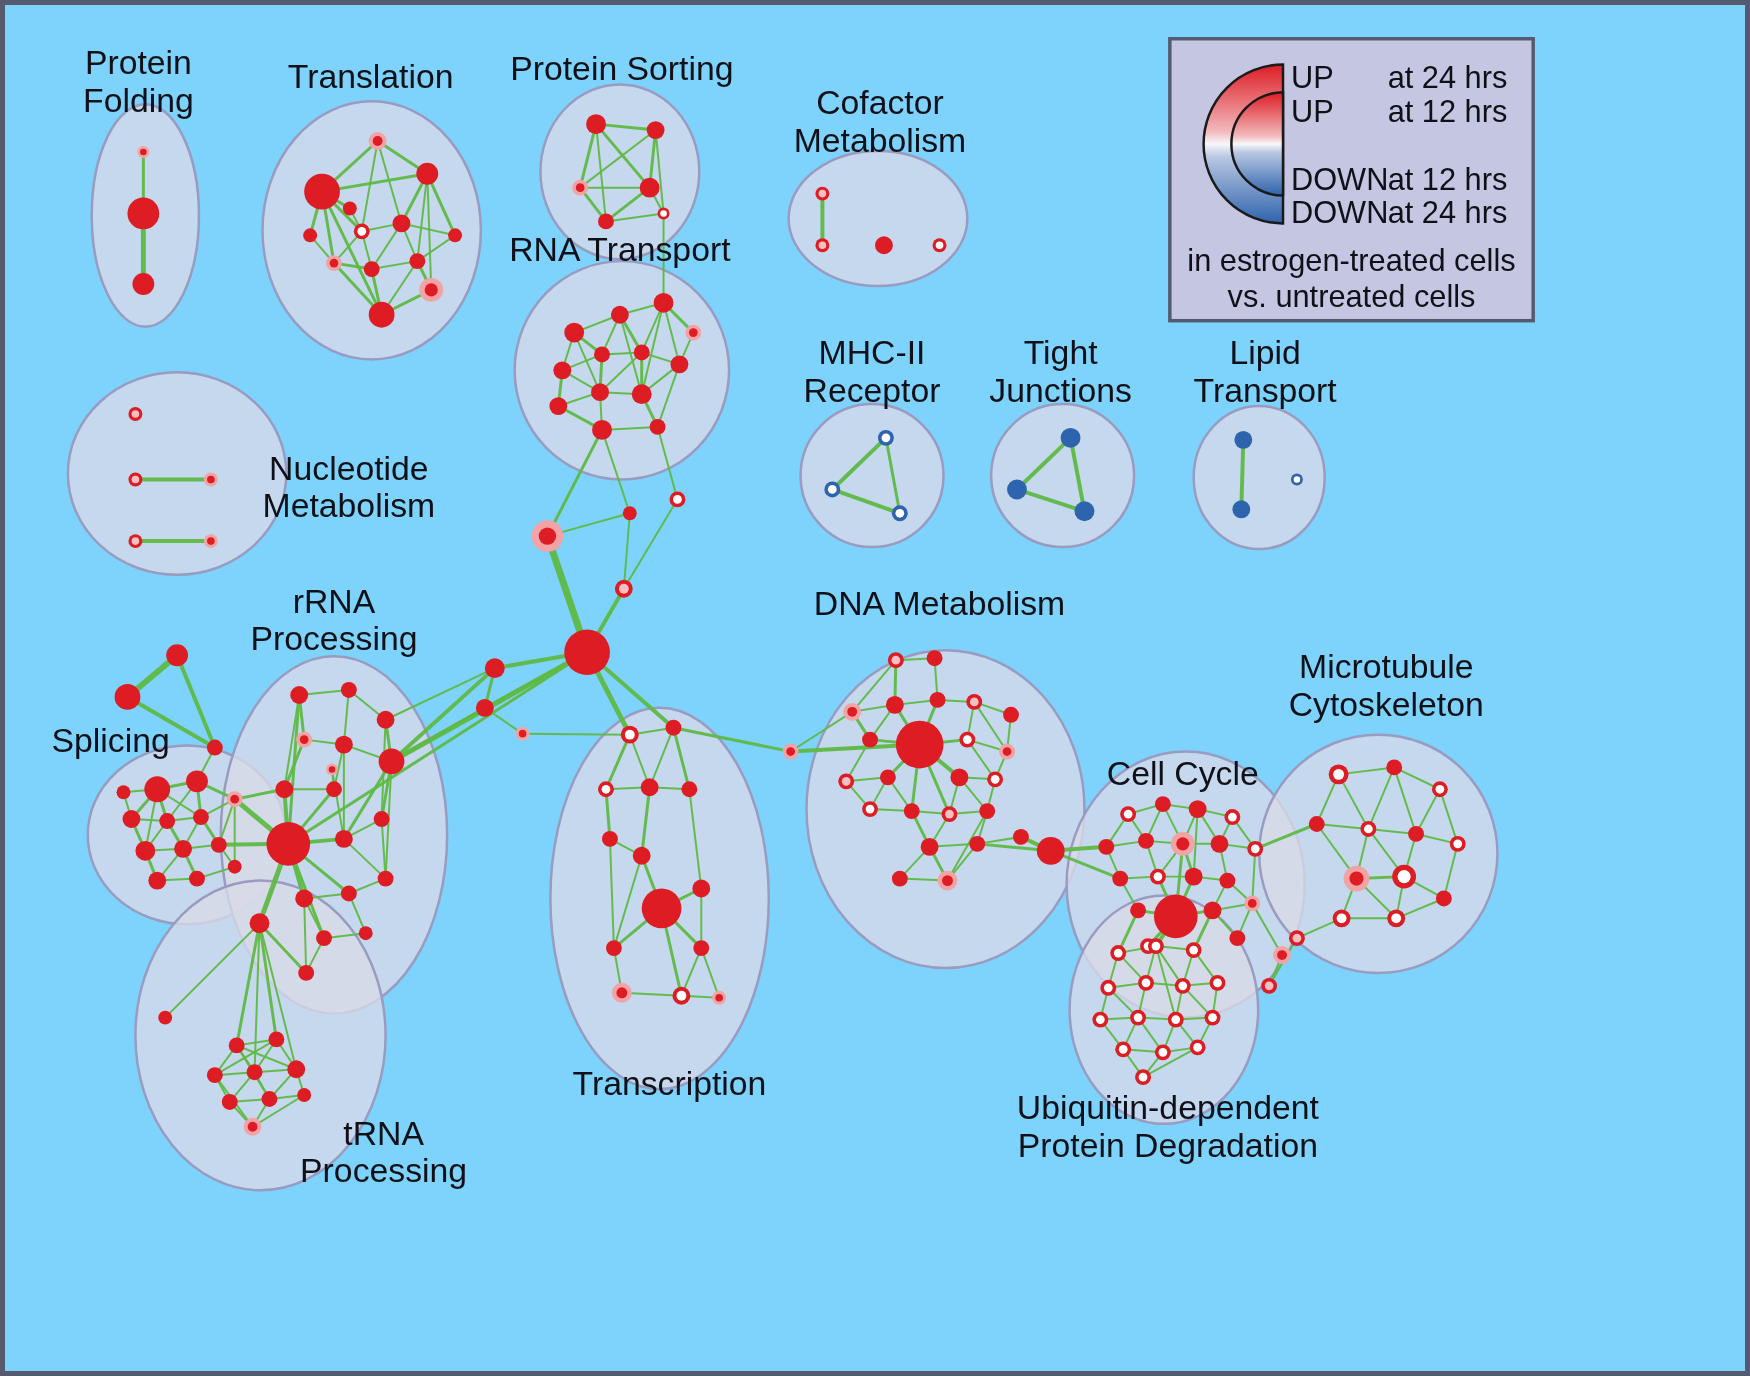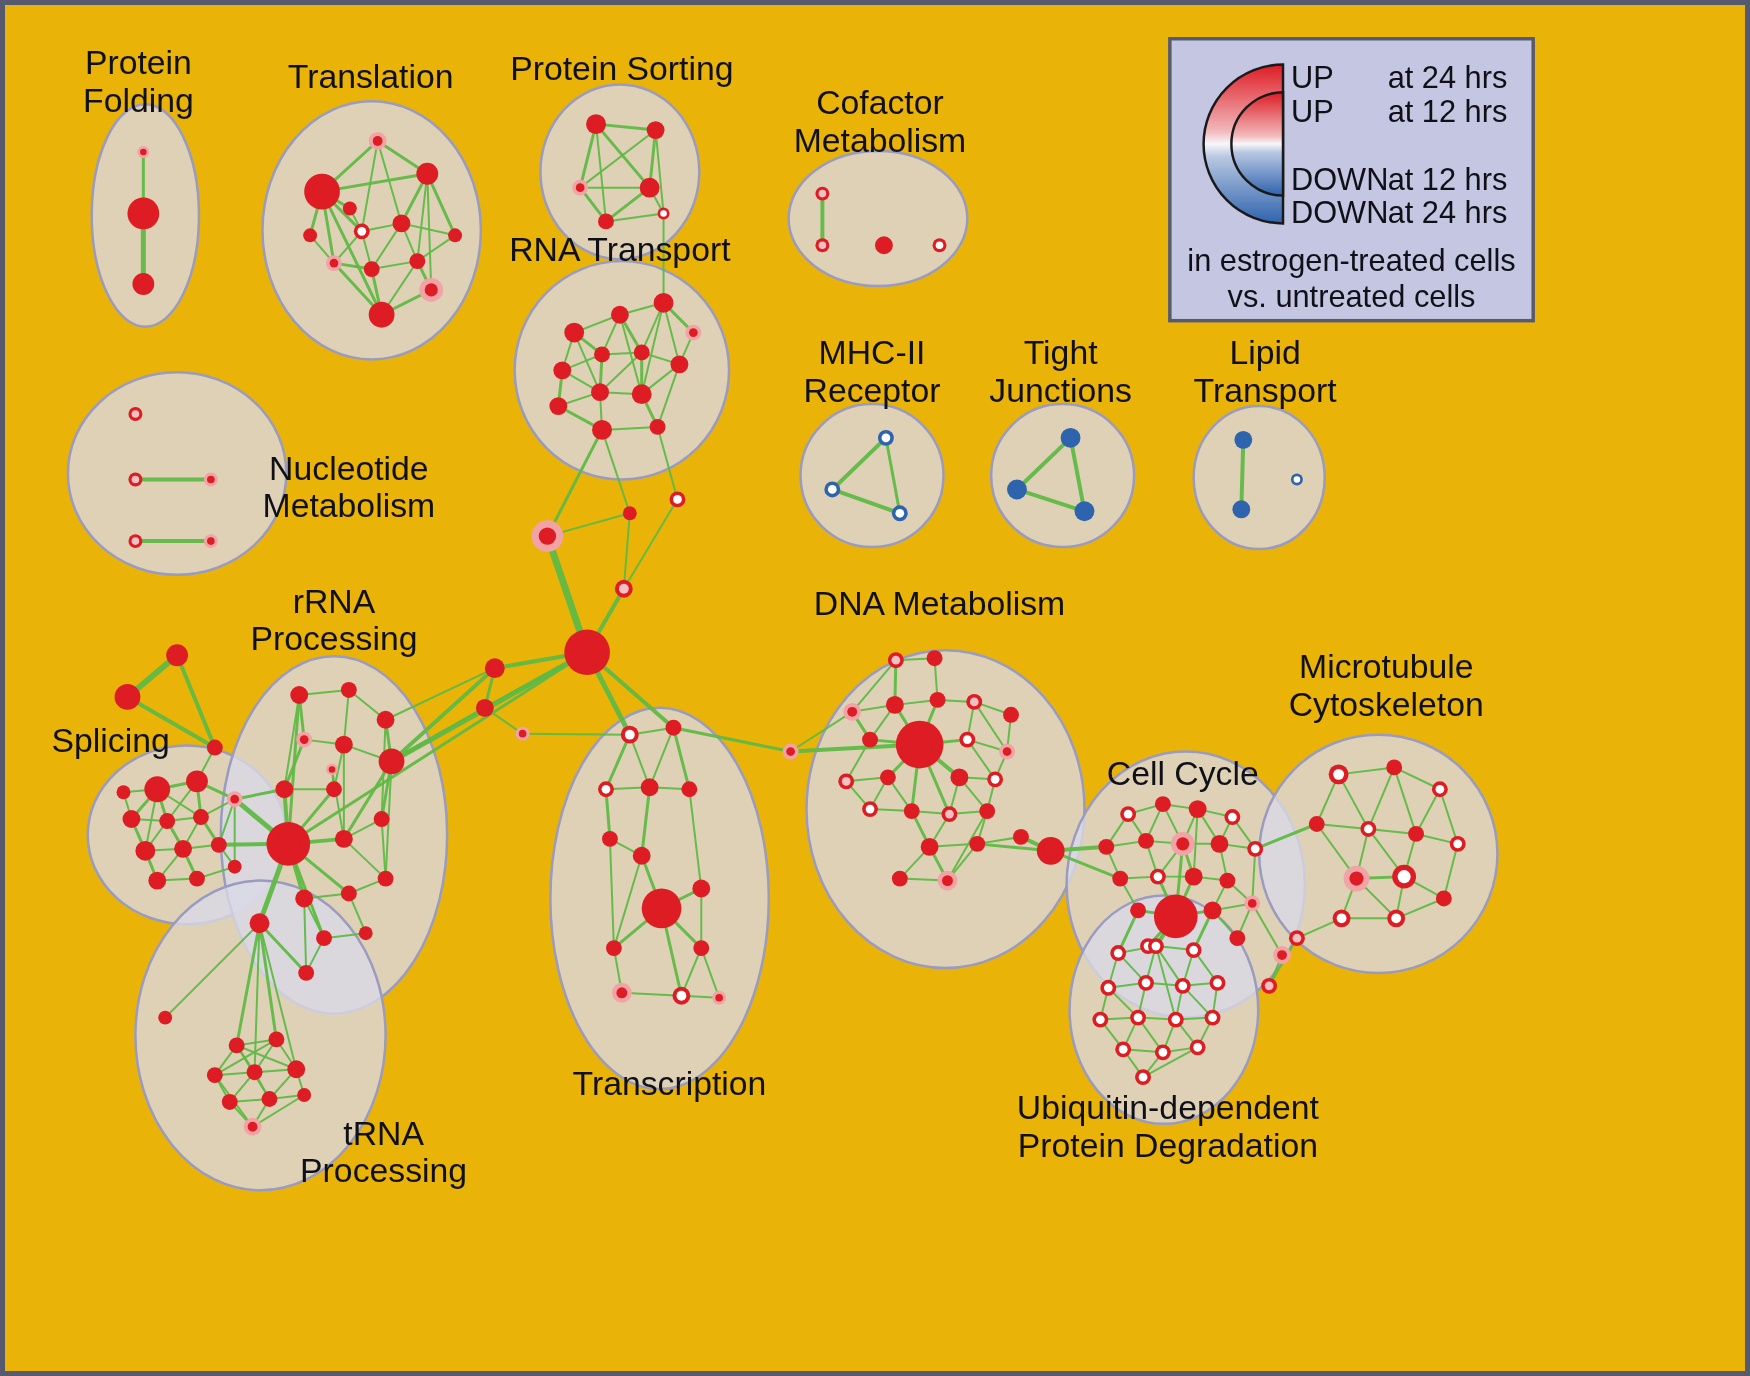--- a/index.html
+++ b/index.html
@@ -1,19 +1,19 @@
 <!DOCTYPE html>
 <html><head>
 <meta charset="utf-8">
 <style>
   html,body{margin:0;padding:0;background:#9fa1bd;}
   body{font-family:"Liberation Sans", sans-serif;}
   .stage{
     width:1750px;height:1376px;position:relative;box-sizing:border-box;
-    background:#eab308;border:5px solid #555a70;overflow:hidden;
+    background:#7dd3fc;border:5px solid #555a70;overflow:hidden;
   }
   svg{display:block;width:100%;height:100%;}
   text{font-family:"Liberation Sans", sans-serif;}
   .cluster-label{font-size:34px;font-weight:500;}
   .legend-dir{font-size:31px;font-weight:500;}
   .legend-note{font-size:31px;font-weight:400;}
 </style>
 </head>
 <body>
 

